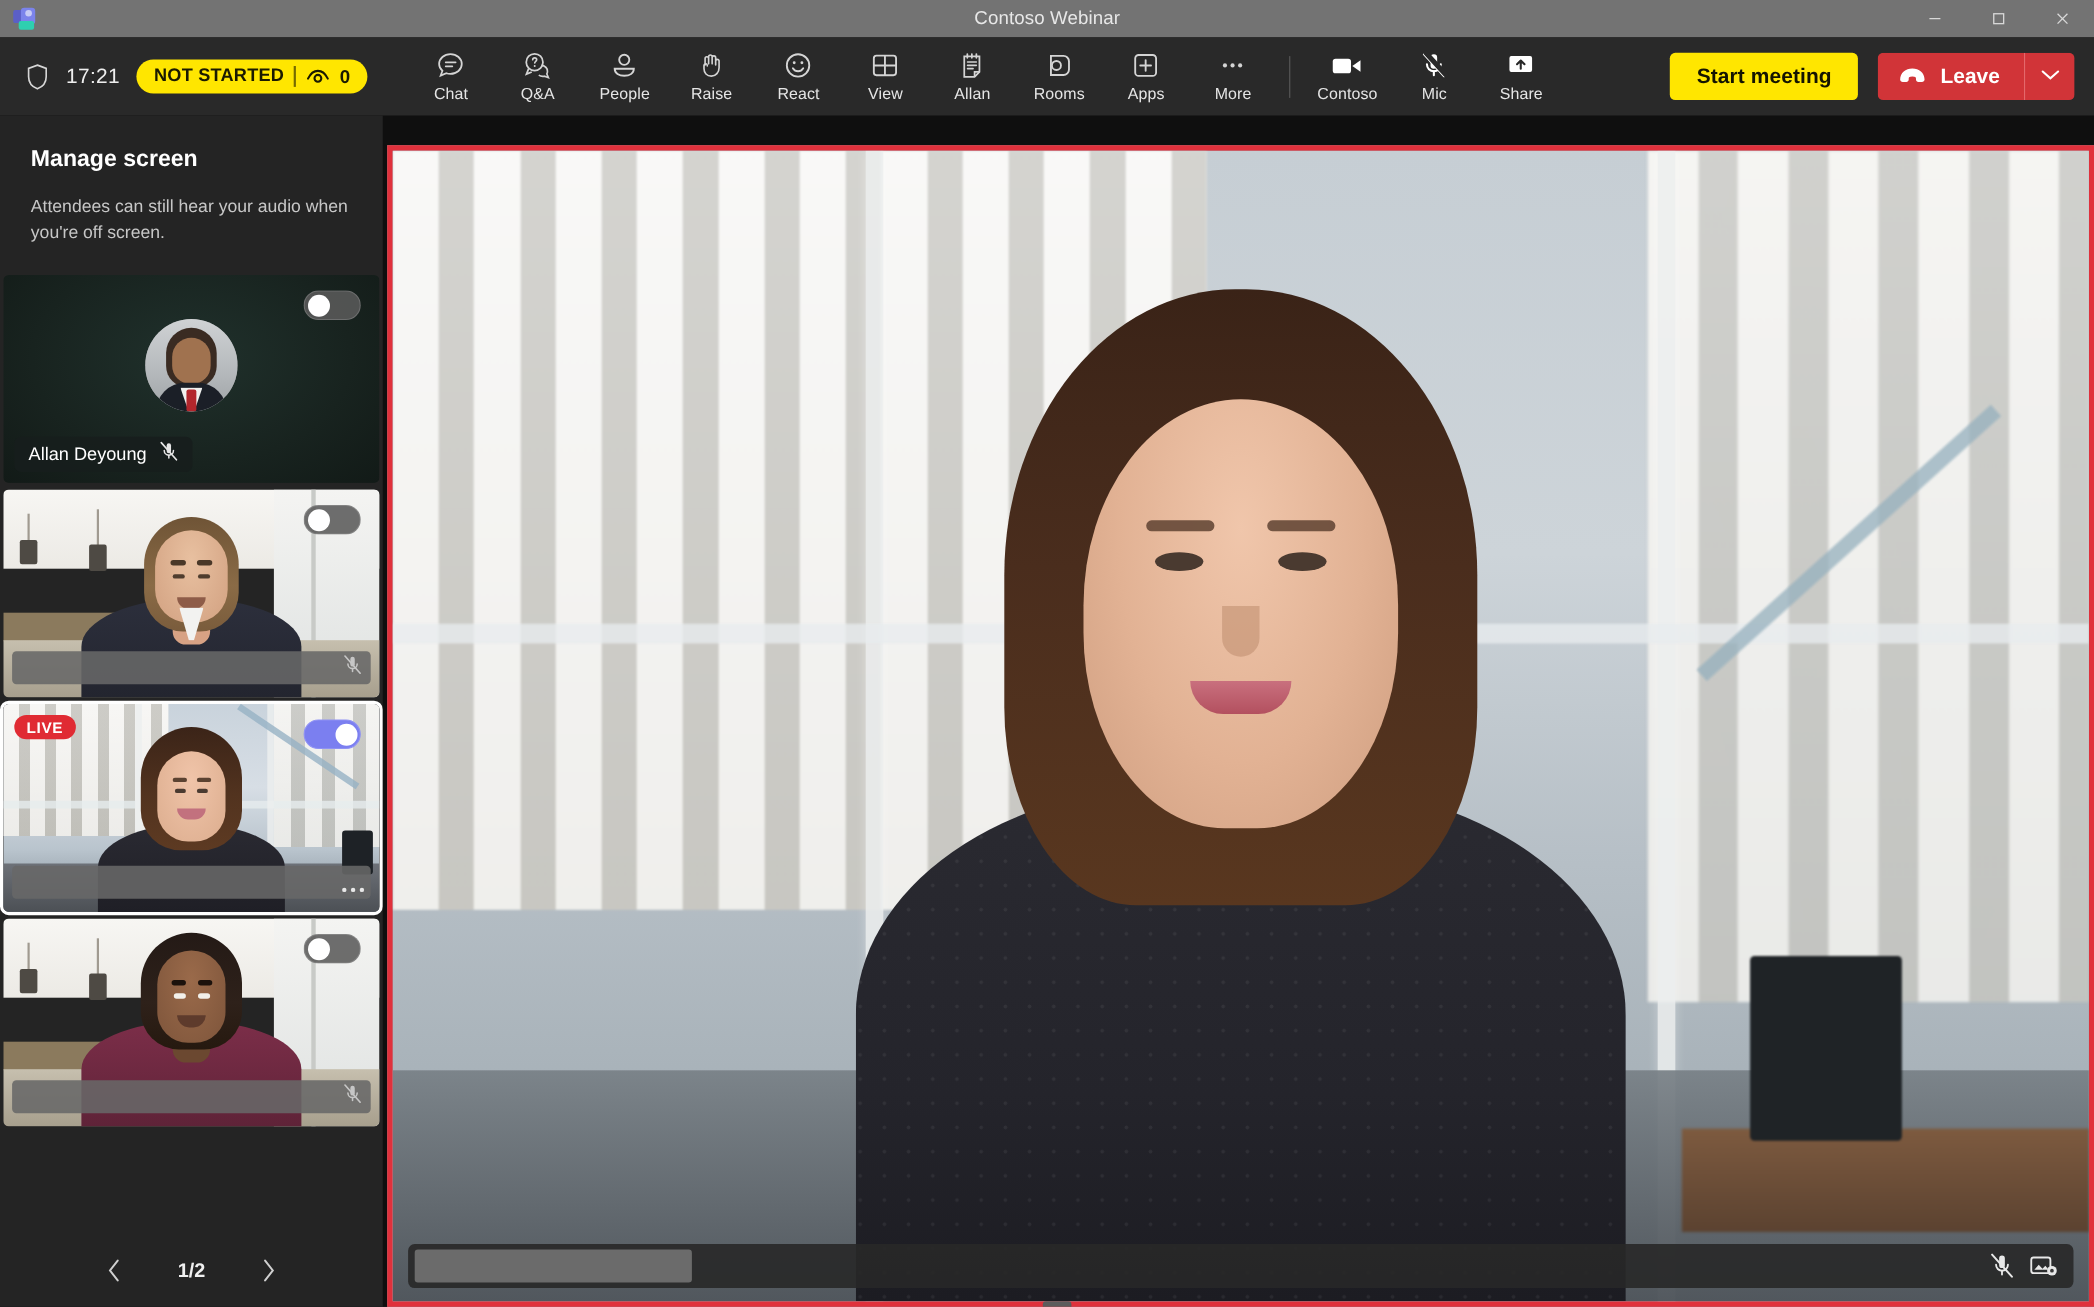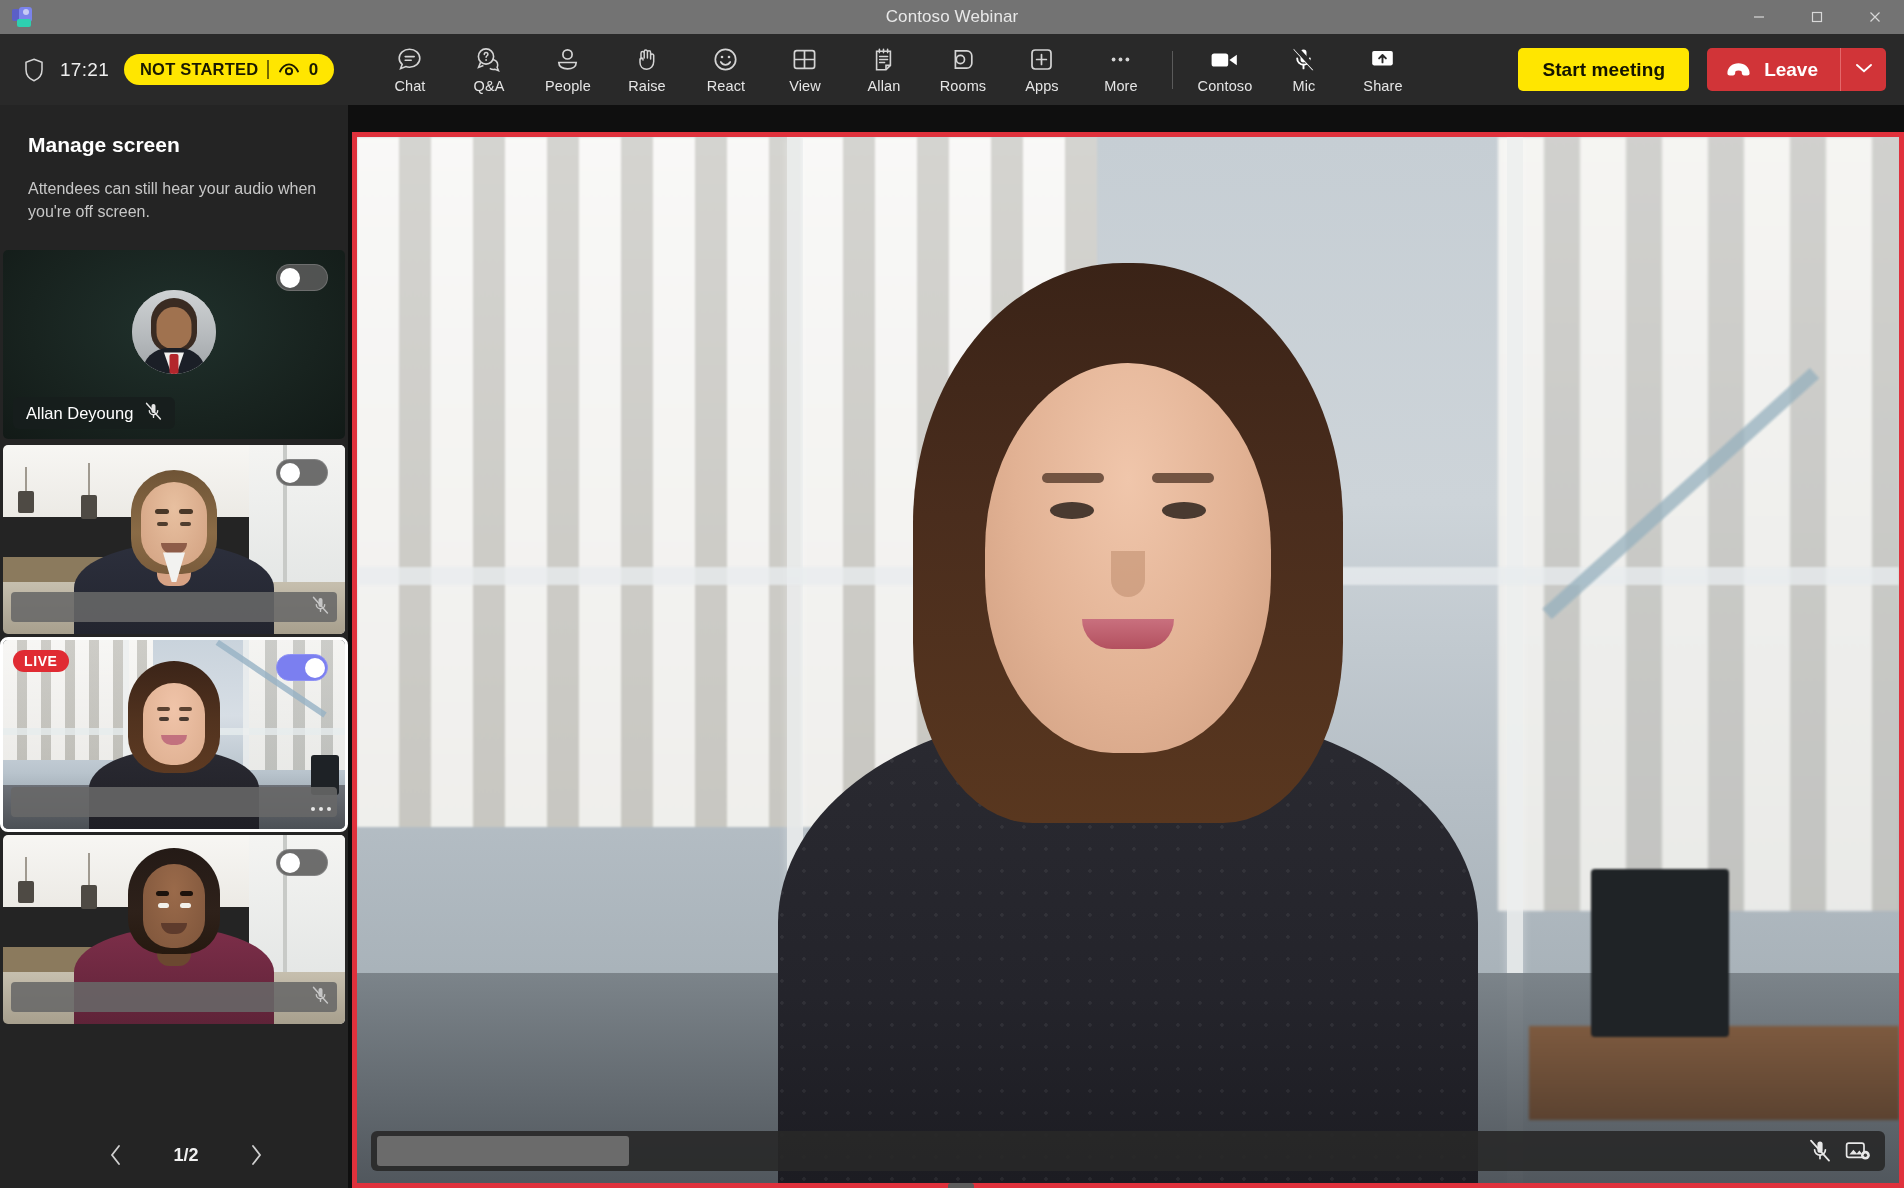--- a/index.html
+++ b/index.html
@@ -209,21 +209,21 @@
     padding-right: 8px;
   }
   .name-bar .muteico { opacity: .8; }
   .dots3 {
     position:absolute; right: 14px; bottom: 18px; z-index: 7;
     display:flex; gap:4px;
   }
   .dots3 i { width:4px; height:4px; border-radius:50%; background:#fff; opacity:.85; display:block; }
 
   .pager {
-    position: absolute; left: 12px; width: 348px; bottom: 20px;
+    position: absolute; left: 0; width: 348px; bottom: 20px;
     display: flex; align-items: center; justify-content: center; gap: 44px;
     color: #d7d7d7;
   }
   .pager .arrow {
     width: 26px; height: 26px; display: flex; align-items: center;
     justify-content: center; color: #cfcfcf;
   }
   .pager .lbl { font-size: 18px; font-weight: 700; color: #f0f0f0; }
 
   

